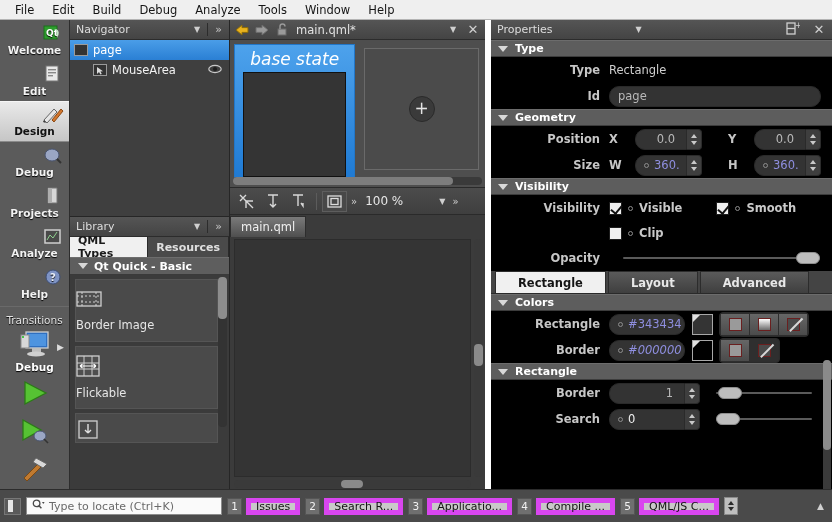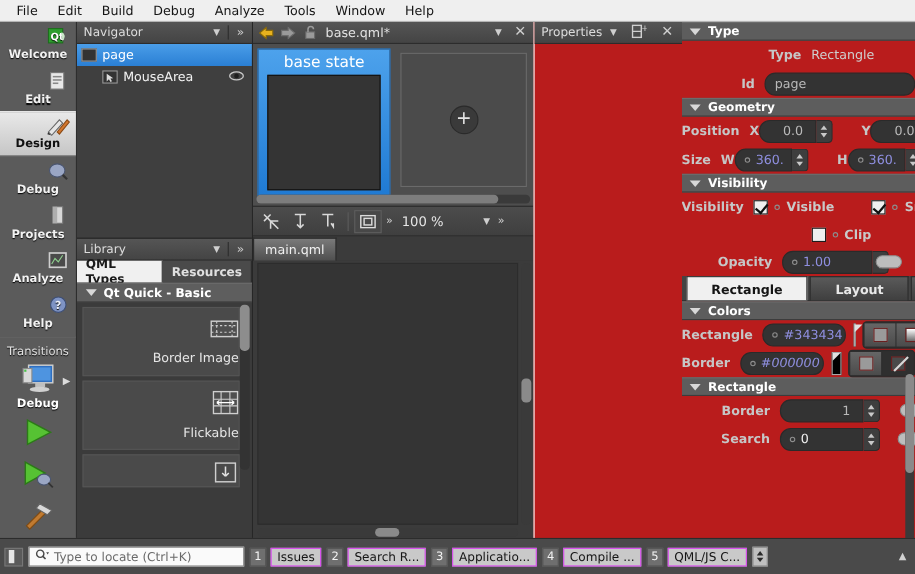--- a/index.html
+++ b/index.html
@@ -92,21 +92,21 @@
     display:flex; align-items:center; padding-left:11px; color:#8d8d8d; font-size:11px;
   }
   .grouphdr {
     height:18px; background:#5e5e5e; display:flex; align-items:center; gap:6px;
     padding-left:8px; color:#fff; font-size:11px; font-weight:bold;
     border-top:1px solid #6d6d6d; border-bottom:1px solid #3a3a3a;
   }
   .itemsarea { flex:1 1 auto; position:relative; overflow:hidden; background:#3b3b3b; padding:4px 3px 0 5px;}
   .libitem {
     background:#4a4a4a; border:1px solid #555; height:63px; margin-bottom:4px; width:143px;
-    display:flex; flex-direction:column; align-items:flex-end; justify-content:center; gap:6px;
+    display:flex; flex-direction:column; align-items:flex-start; justify-content:center; gap:6px;
   }
   .libitem .lname { font-size:11.5px; color:#e6e6e6; }
   .vscroll-lib {
     position:absolute; right:2px; top:2px; width:9px; height:150px;
     background:#333; border-radius:4px;
   }
   .vscroll-lib .thumb { background:#8d8d8d; border-radius:4px; width:9px; height:42px; }
 
   
   .center { flex:1 1 auto; display:flex; flex-direction:column; min-width:0; background:#3b3b3b; }
@@ -117,21 +117,21 @@
   .ebtn { width:20px; height:18px; display:flex; align-items:center; justify-content:center; }
   .fnamebox { flex:1; display:flex; align-items:center; gap:6px; padding-left:4px; color:#e2e2e2;
               font-size:11.5px; }
   .statepane {
     height:148px; flex:0 0 148px; background:#4e4e4e; border-bottom:1px solid #2a2a2a;
     position:relative; display:flex; padding:4px 6px 0 4px; gap:9px; overflow:hidden;
   }
   .statebox { width:127px; height:135px; background:#4f4f4f; border:1px solid #666;
               display:flex; flex-direction:column; align-items:center; padding-top:4px; }
   .statebox.sel { background:linear-gradient(#4da2ec,#1f7ad3); border:1px solid #2277c9; }
-  .statebox .slabel { font-size:14px; color:#fff; margin-bottom:3px; }
+  .statebox .slabel { font-size:17px; color:#fff; margin-bottom:3px;font-style:italic; }
   .statebox .thumb { width:103px; height:105px; background:#343434; border:1px solid #111; }
   .addstate { width:120px; height:122px; background:#4b4b4b; border:1px solid #6a6a6a;
               display:flex; align-items:center; justify-content:center; margin-top:4px; }
   .plusbtn { width:26px; height:26px; border-radius:50%; background:#3a3a3a; border:1px solid #2a2a2a;
              color:#e4e4e4; display:flex; align-items:center; justify-content:center;
              font-size:17px; line-height:1; padding-bottom:2px; }
   .hscroll {
     position:absolute; left:3px; right:3px; bottom:2px; height:8px;
     background:#3a3a3a; border-radius:4px;
   }
@@ -158,22 +158,22 @@
   .vscroll-c { position:absolute; right:2px; top:2px; bottom:12px; width:9px; background:#3a3a3a;
                border-radius:4px; }
   .vscroll-c .thumb { position:absolute; top:105px; width:9px; height:22px; background:#8a8a8a;
                       border-radius:4px; }
   .hscroll-c { position:absolute; left:4px; right:14px; bottom:1px; height:8px; background:#3a3a3a;
                border-radius:4px; }
   .hscroll-c .thumb { position:absolute; left:107px; width:22px; height:8px; background:#8a8a8a;
                       border-radius:4px; }
 
   
-  .props { width:347px; flex:0 0 347px; background:#b91c1c; display:flex; flex-direction:row;
-           border-left:1px solid #ffffff; position:relative; }
+  .props { width:347px; flex:0 0 347px; background:#000000; display:flex; flex-direction:column;
+           border-left:6px solid #ffffff; position:relative; }
   .pbody { flex:1 1 auto; overflow:hidden; position:relative; }
   .sect {
     height:17px; background:#5d5d5d; display:flex; align-items:center; gap:7px; padding-left:7px;
     color:#fff; font-size:11px; font-weight:bold;
     border-top:1px solid #6c6c6c; border-bottom:1px solid #3c3c3c;
   }
   .tri { width:0;height:0;border-left:5px solid transparent;border-right:5px solid transparent;
          border-top:6px solid #d8d8d8; }
   .prow { display:flex; align-items:center; height:26px; padding-left:0; }
   .plabel { width:118px; text-align:right; padding-right:9px; color:#c6c6c6; font-size:11.5px;
@@ -242,21 +242,21 @@
   }
   .sbtoggle { width:17px; height:17px; background:#5a5a5a; border:1px solid #777;
               display:flex; align-items:center; justify-content:center; }
   .sbtoggle .bar { width:5px; height:12px; background:#e6e6e6; margin-right:4px; }
   .locator { width:196px; height:18px; background:#fafafa; border:1px solid #8c8c8c;
              display:flex; align-items:center; gap:4px; padding:0 5px; color:#6a6a6a; font-size:11px; }
   .outbtn { display:flex; align-items:center; gap:4px; }
   .outnum { width:15px; height:17px; background:#6f6f6f; color:#f2f2f2; font-size:10.5px;
             display:flex; align-items:center; justify-content:center; border:1px solid #555; }
   .outlbl { height:17px; background:#c9c9c9; color:#151515; font-size:11px;
-            display:flex; align-items:center; padding:0 5px; border:1px solid #d946ef; }
+            display:flex; align-items:center; padding:0 5px; border:5px solid #d946ef; }
   .updn { width:14px; height:18px; background:#bfbfbf; border:1px solid #8a8a8a;
           display:flex; flex-direction:column; align-items:center; justify-content:center; gap:2px; }
   .updn i { width:0;height:0;border-left:3px solid transparent;border-right:3px solid transparent; }
   .updn i.u { border-bottom:4px solid #2a2a2a; }
   .updn i.d { border-top:4px solid #2a2a2a; }
   .sbright { margin-left:auto; color:#d0d0d0; font-size:9px; padding-right:4px; }
 </style>
 </head>
 <body>
 
@@ -499,21 +499,21 @@
           <svg width="14" height="12" viewBox="0 0 14 12">
             <path d="M7 1 L13 6 L7 11 L7 8.4 L1 8.4 L1 3.6 L7 3.6 Z" fill="#9a9a9a" stroke="#6d6d6d"></path>
           </svg>
         </span>
         <span class="ebtn">
           <svg width="12" height="13" viewBox="0 0 12 13">
             <rect x="2" y="6" width="8" height="6" fill="#9a9a9a" stroke="#6a6a6a"></rect>
             <path d="M4 6 L4 3.5 A2.3 2.3 0 0 1 9 3.5" fill="none" stroke="#9a9a9a" stroke-width="1.4"></path>
           </svg>
         </span>
-        <span class="fnamebox">base.qml*</span>
+        <span class="fnamebox">main.qml*</span>
         <span class="ebtn" style="color:#cfcfcf;font-size:8px;">▼</span>
         <span class="ebtn" style="color:#cfcfcf;font-size:13px;">✕</span>
       </div>
 
       <div class="statepane">
         <div class="statebox sel">
           <span class="slabel">base state</span>
           <span class="thumb"></span>
         </div>
         <div class="addstate">
@@ -669,30 +669,20 @@
         <div class="prow" style="height:24px;">
           <span class="plabel"></span>
           <span class="cbrow">
             <span class="cbox"></span>
             <span class="cdot"></span>
             <span class="cblabel">Clip</span>
           </span>
         </div>
         <div class="prow">
           <span class="plabel">Opacity</span>
-          <span class="numgroup">
-            <span class="field" style="width:82px;">
-              <span class="dot"></span>
-              <span class="blue">1.00</span>
-            </span>
-            <span class="spin">
-                <i class="up"></i>
-                <i class="dn"></i>
-              </span>
-          </span>
           <span class="slider" style="margin-left:14px;margin-right:10px;">
             <span class="strack"></span>
             <span class="shandle" style="right:2px;"></span>
           </span>
         </div>
 
         <div class="ptabs">
           <div class="ptab sel">Rectangle</div>
           <div class="ptab">Layout</div>
           <div class="ptab">Advanced</div>

